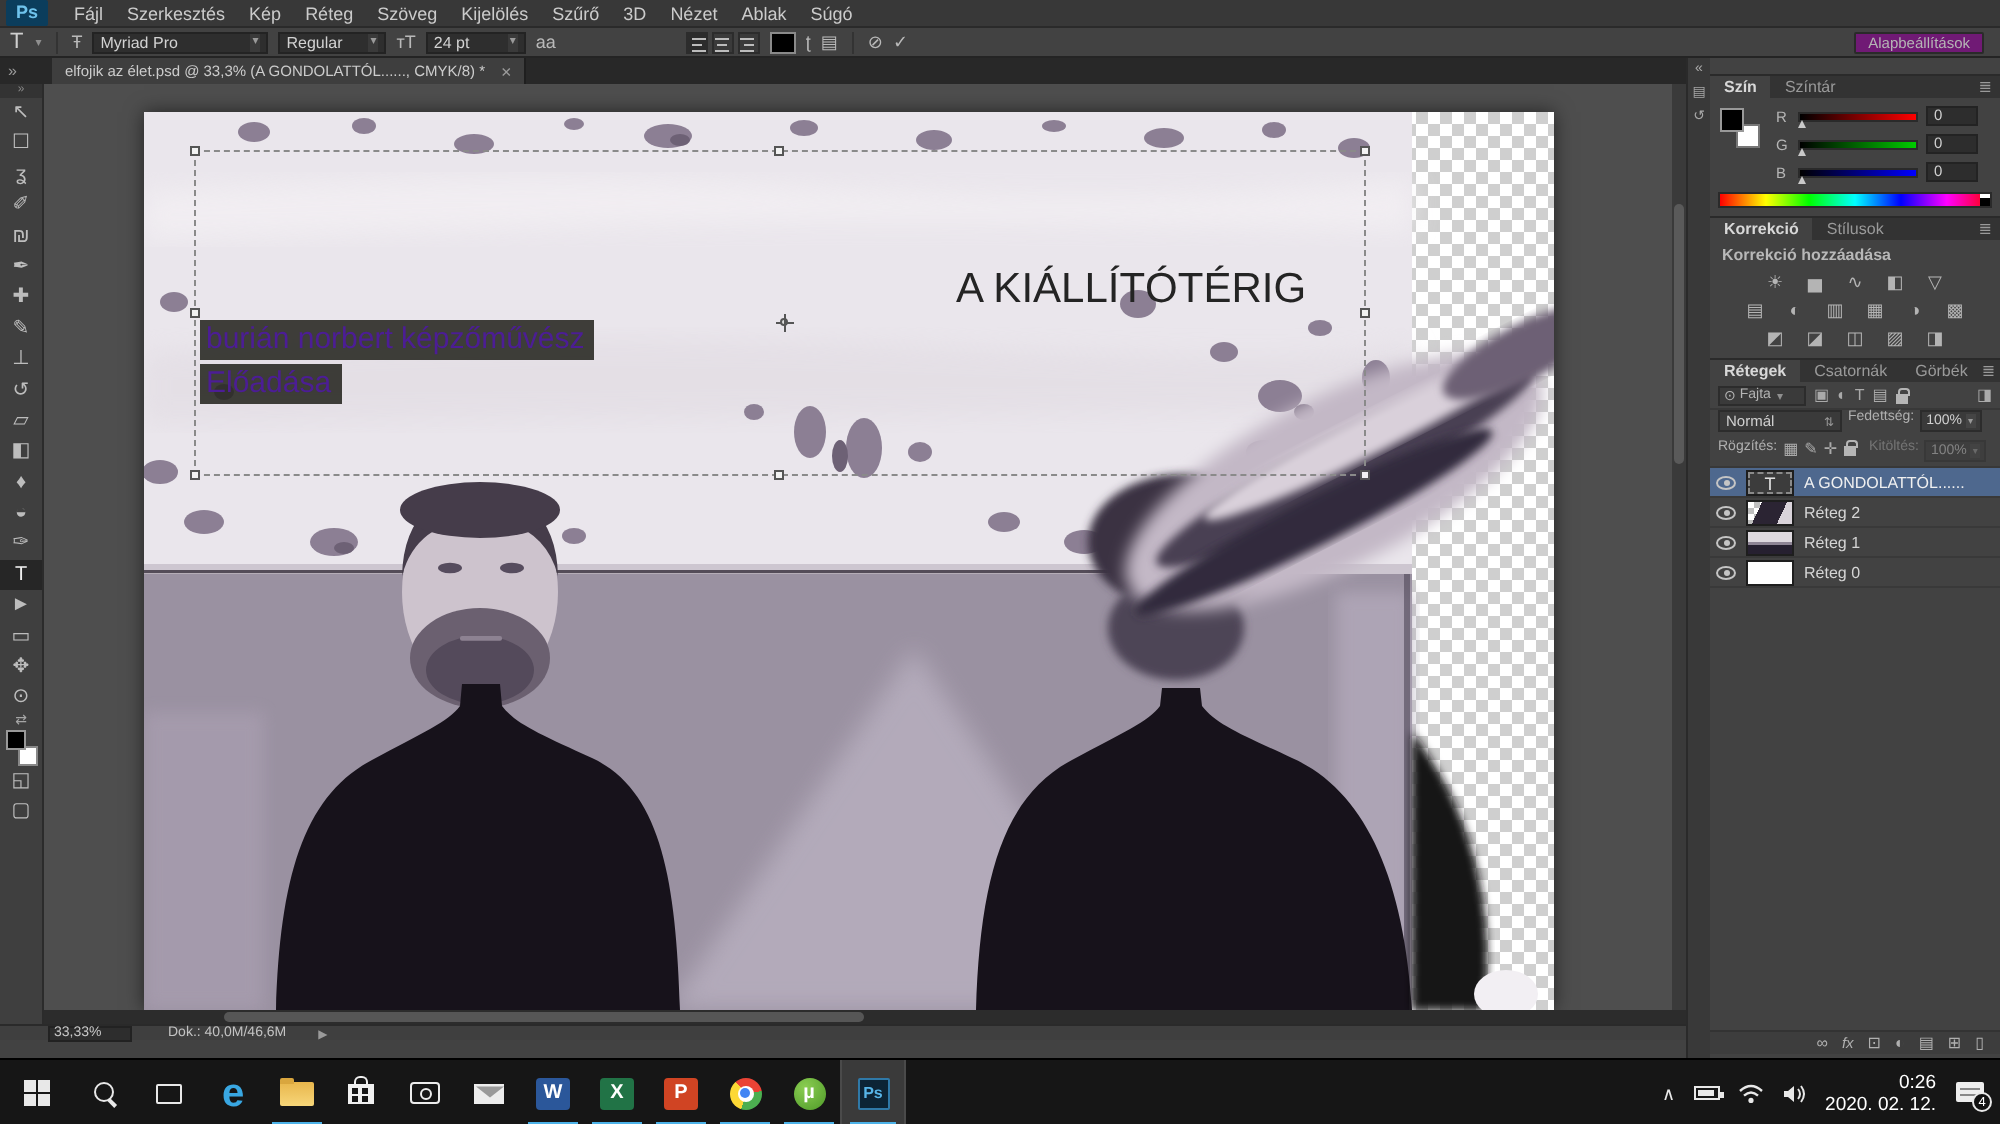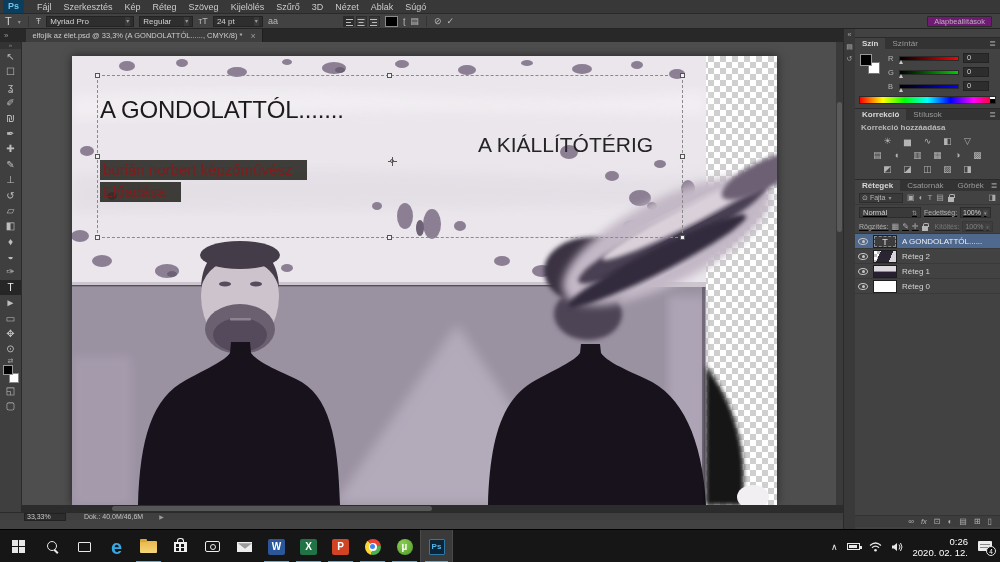--- a/index.html
+++ b/index.html
@@ -58,22 +58,22 @@
   .fgbg .fgc { position:absolute; left:1px; top:0; width:10px; height:10px; background:#000; border:1px solid #999; }
 
   
   .canvaswrap { position:absolute; left:22px; top:42px; width:821px; height:463px; background:#4e4e4e; overflow:hidden; }
   #canvas { position:absolute; left:50px; top:14px; width:705px; height:449px; background:#eae7ec;
             box-shadow:0 0 9px rgba(0,0,0,.55); }
   #canvas svg { position:absolute; left:0; top:0; }
   .cv-h1 { position:absolute; left:28px; top:40px; font-size:24px; color:#1b1b1b; letter-spacing:-0.2px; }
   .cv-h2 { position:absolute; left:406px; top:77px; font-size:21px; color:#242424; }
   .credit { position:absolute; left:28px; top:104px; }
-  .credit span { display:table; background:rgba(38,38,32,.88); color:#7f1d1d; font-size:15px;
-                 line-height:19px; padding:0 15px 1px 3px; }
+  .credit span { display:table; background:rgba(38,38,32,.88); color:#4c1d95; font-size:15px;
+                 line-height:19px; padding:0 5px 1px 3px; }
   .credit span + span { margin-top:2px; }
   .bbox { position:absolute; left:25px; top:19px; width:586px; height:163px; border:1px dashed #8a8a8a; }
   .hdl { position:absolute; width:5px; height:5px; background:#f2f2f2; border:1px solid #555; }
   .hdl.tl{left:-3px;top:-3px;} .hdl.tm{left:50%;margin-left:-3px;top:-3px;} .hdl.tr{right:-3px;top:-3px;}
   .hdl.ml{left:-3px;top:50%;margin-top:-3px;} .hdl.mr{right:-3px;top:50%;margin-top:-3px;}
   .hdl.bl{left:-3px;bottom:-3px;} .hdl.bm{left:50%;margin-left:-3px;bottom:-3px;} .hdl.br{right:-3px;bottom:-3px;}
   .target { position:absolute; left:290px; top:81px; width:9px; height:9px; }
   .target:before { content:""; position:absolute; left:0; top:4px; width:9px; height:1px; background:#555; }
   .target:after  { content:""; position:absolute; left:4px; top:0; width:1px; height:9px; background:#555; }
   .target i { position:absolute; left:2px; top:2px; width:4px; height:4px; border:1px solid #555; border-radius:50%; background:#ddd; }
@@ -128,21 +128,21 @@
   .adjrow { display:flex; gap:6px; justify-content:center; padding:1px 0; }
   .adjrow span { width:14px; height:12px; text-align:center; font-size:9px; line-height:12px; color:#b4b4b4; }
 
   .filterrow { height:14px; display:flex; align-items:center; gap:4px; padding:0 4px; border-bottom:1px solid #383838; }
   .searchsel { width:44px; height:10px; background:#3a3a3a; border:1px solid #2c2c2c; display:flex; align-items:center;
                color:#b5b5b5; font-size:7px; padding:0 2px; gap:2px; }
   .fic { color:#aaa; font-size:8px; }
   .mini-lock { position:relative; width:6px; height:5px; background:#b5b5b5; margin-top:3px; }
   .mini-lock:before { content:""; position:absolute; left:1px; top:-3px; width:4px; height:3px;
                       border:1px solid #b5b5b5; border-bottom:none; border-radius:2px 2px 0 0; }
-  .blendrow, .lockrow { display:flex; align-items:center; gap:3px; padding:0 4px;text-decoration:underline; }
+  .blendrow, .lockrow { display:flex; gap:3px; padding:0 4px; }
   .blendrow { height:15px; } .lockrow { height:14px; border-bottom:1px solid #383838; }
   .blendsel { width:62px; height:11px; background:#3a3a3a; border:1px solid #2c2c2c; color:#d0d0d0;
               font-size:7.5px; display:flex; align-items:center; justify-content:space-between; padding:0 3px; }
   .blendsel .ud { color:#999; font-size:6px; }
   .plabel { color:#b0b0b0; font-size:7px; }
   .plabel.dim, .valbox.dim, .fic.dim { opacity:.45; }
   .valbox { height:11px; background:#3a3a3a; border:1px solid #2c2c2c; color:#d0d0d0; font-size:7px;
             display:flex; align-items:center; gap:2px; padding:0 2px; }
   .valbox .ddbtn { color:#999; font-size:5px; background:#454545; padding:0 1px; }
 
@@ -422,21 +422,20 @@
             <ellipse cx="600" cy="178" rx="105" ry="16" fill="#4a4052" filter="url(#b2)" transform="rotate(-27 600 178)"></ellipse>
             <ellipse cx="585" cy="205" rx="100" ry="12" fill="#332c3d" filter="url(#b2)" transform="rotate(-27 585 205)"></ellipse>
             <ellipse cx="615" cy="160" rx="95" ry="10" fill="#d9d0da" filter="url(#b2)" transform="rotate(-27 615 160)"></ellipse>
             <ellipse cx="690" cy="120" rx="45" ry="14" fill="#6d6175" filter="url(#b2)" transform="rotate(-27 690 120)"></ellipse>
           </g>
 
           <path d="M634,310 C665,350 676,400 670,449 L634,449 Z" fill="#181219" filter="url(#b2)"></path>
           <ellipse cx="681" cy="441" rx="16" ry="12" fill="#f2eff3"></ellipse>
         </svg>
 
-        <div class="cv-h1">A GONDOLATTÓL.......</div>
         <div class="cv-h2">A KIÁLLÍTÓTÉRIG</div>
         <div class="credit">
           <span>burián norbert képzőművész</span>
           <span>Előadása</span>
         </div>
 
         <div class="bbox">
           <span class="hdl tl"></span>
           <span class="hdl tm"></span>
           <span class="hdl tr"></span>

